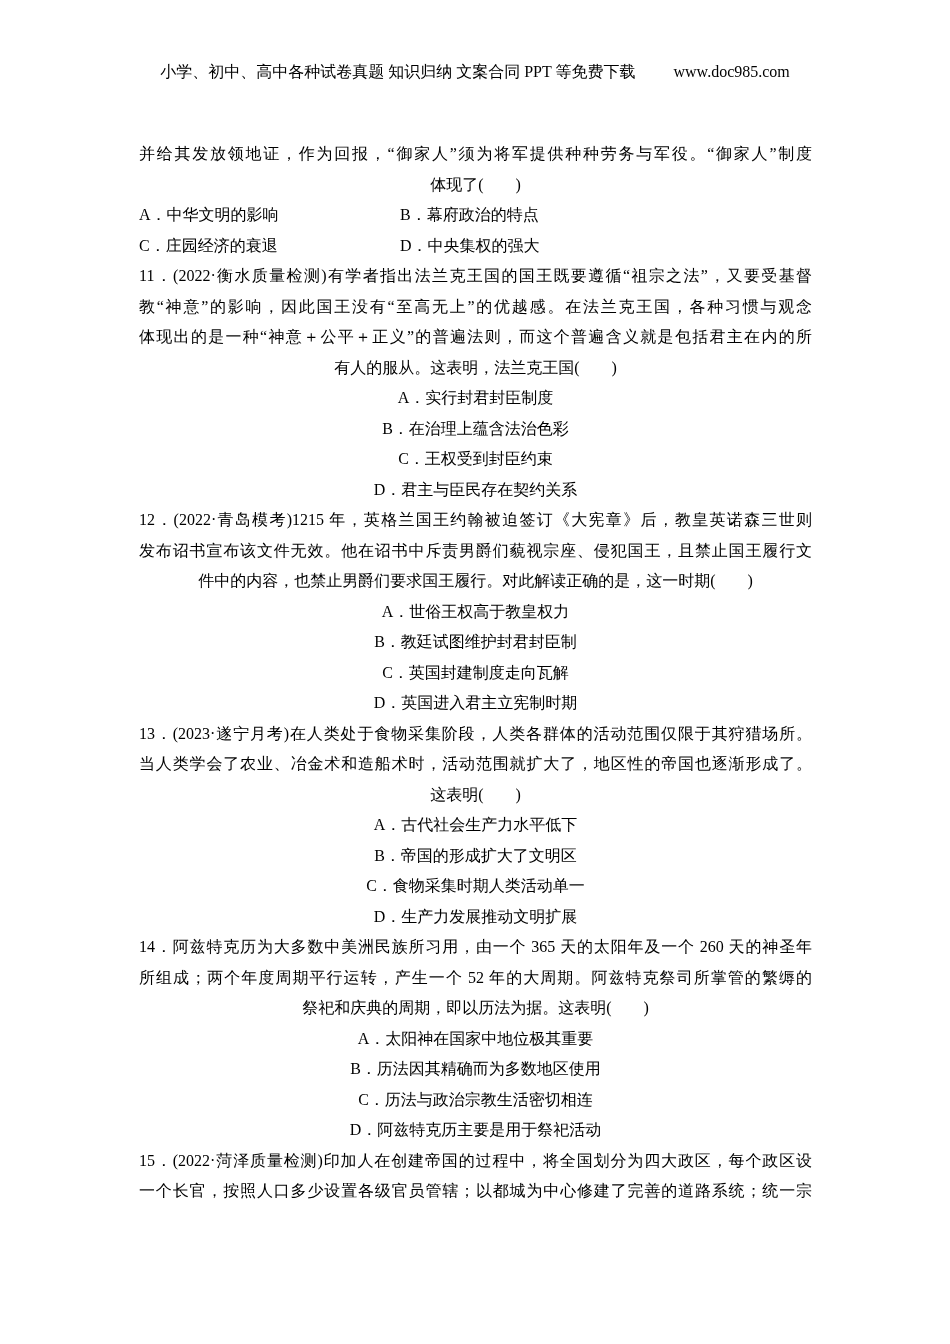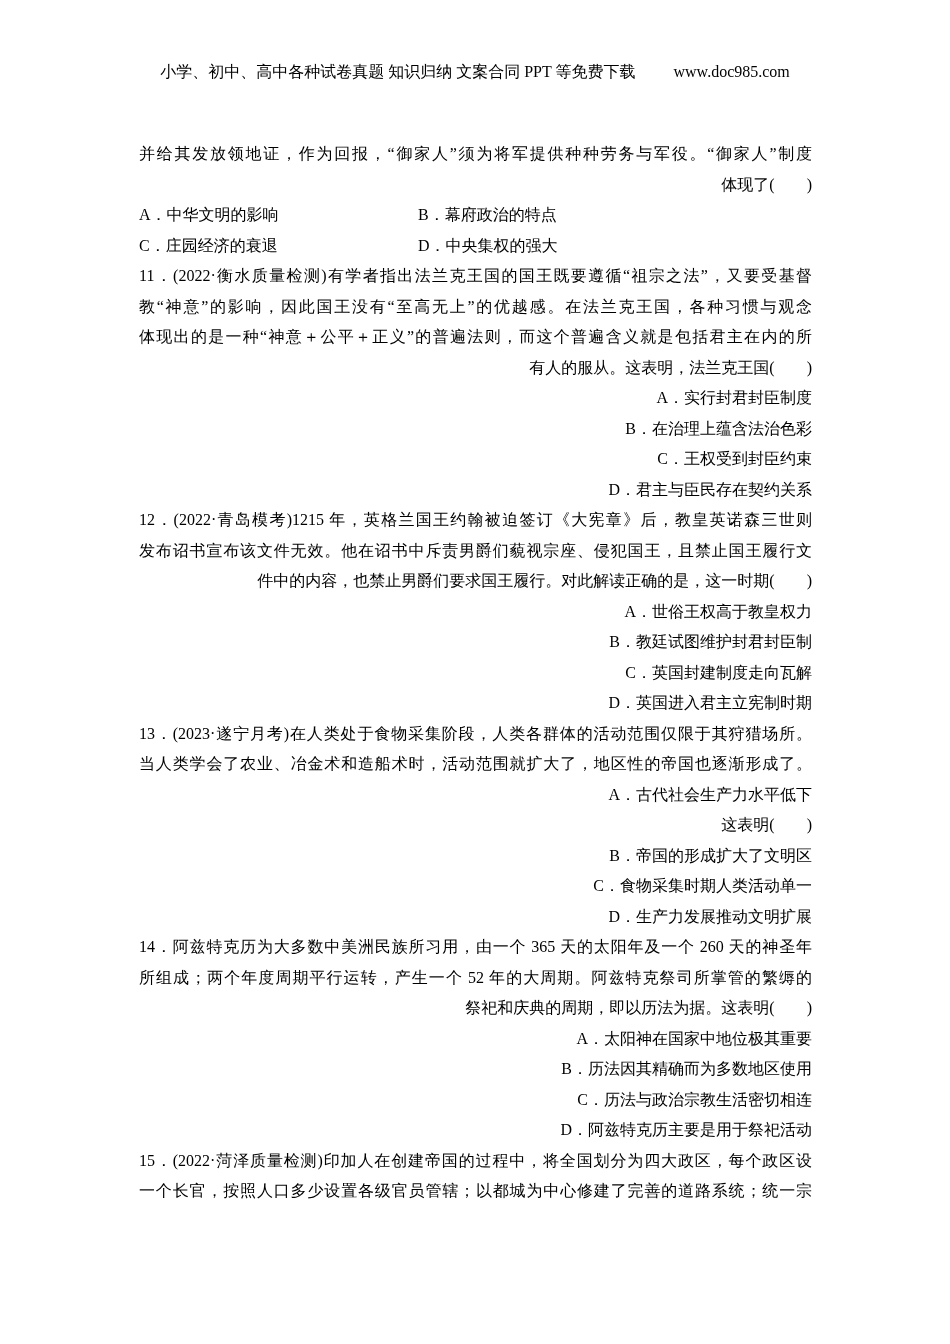--- a/index.html
+++ b/index.html
@@ -26,33 +26,32 @@
   .header .gap { display: inline-block; width: 38px; }
   .doc-body {
     position: absolute;
     top: 139px; left: 139px; width: 673px;
     font-size: 16px;
     line-height: 30.5px;
   }
   .line {
     height: 30.5px;
     overflow: hidden;
-    text-align: right;
+    text-align: center;
   }
   .line.fill {
     text-align: justify;
     text-align-last: justify;
   }
   .seg-bold { font-weight: normal; }
   .opt-row {
     display: grid;
     grid-template-columns: 261px 1fr;
     height: 30.5px;
     overflow: hidden;
-    gap: 18px;
   }
 </style>
 </head>
 <body>
 
 <div class="page">
   <div class="header">
     <span>小学、初中、高中各种试卷真题 知识归纳 文案合同 PPT 等免费下载</span><span class="gap"></span><span>www.doc985.com</span>
   </div>
   <div class="doc-body">
@@ -76,22 +75,22 @@
       <div class="line">D．君主与臣民存在契约关系</div>
       <div class="line fill"><span>12．(2022·</span><span class="seg-bold">青岛</span><span>模考)1215 年，英格兰国王约翰被迫签订《大宪章》后，教皇英诺森三世则</span></div>
       <div class="line fill"><span>发布诏书宣布该文件无效。他在诏书中斥责男爵们藐视宗座、侵犯国王，且禁止国王履行文</span></div>
       <div class="line"><span>件中的内容，也禁止男爵们要求国王履行。对此解读正确的是，这一时期(　　)</span></div>
       <div class="line">A．世俗王权高于教皇权力</div>
       <div class="line">B．教廷试图维护封君封臣制</div>
       <div class="line">C．英国封建制度走向瓦解</div>
       <div class="line">D．英国进入君主立宪制时期</div>
       <div class="line fill"><span>13．(2023·遂宁月考)在人类处于食物采集阶段，人类各群体的活动范围仅限于其狩猎场所。</span></div>
       <div class="line fill"><span>当人类学会了农业、冶金术和造船术时，活动范围就扩大了，地区性的帝国也逐渐形成了。</span></div>
+      <div class="line"><span>这表明(　　)</span></div>
       <div class="line">A．古代社会生产力水平低下</div>
-      <div class="line"><span>这表明(　　)</span></div>
       <div class="line">B．帝国的形成扩大了文明区</div>
       <div class="line">C．食物采集时期人类活动单一</div>
       <div class="line">D．生产力发展推动文明扩展</div>
       <div class="line fill"><span>14．阿兹特克历为大多数中美洲民族所习用，由一个 365 天的太阳年及一个 260 天的神圣年</span></div>
       <div class="line fill"><span>所组成；两个年度周期平行运转，产生一个 52 年的大周期。阿兹特克祭司所掌管的繁缛的</span></div>
       <div class="line"><span>祭祀和庆典的周期，即以历法为据。这表明(　　)</span></div>
       <div class="line">A．太阳神在国家中地位极其重要</div>
       <div class="line">B．历法因其精确而为多数地区使用</div>
       <div class="line">C．历法与政治宗教生活密切相连</div>
       <div class="line">D．阿兹特克历主要是用于祭祀活动</div>

